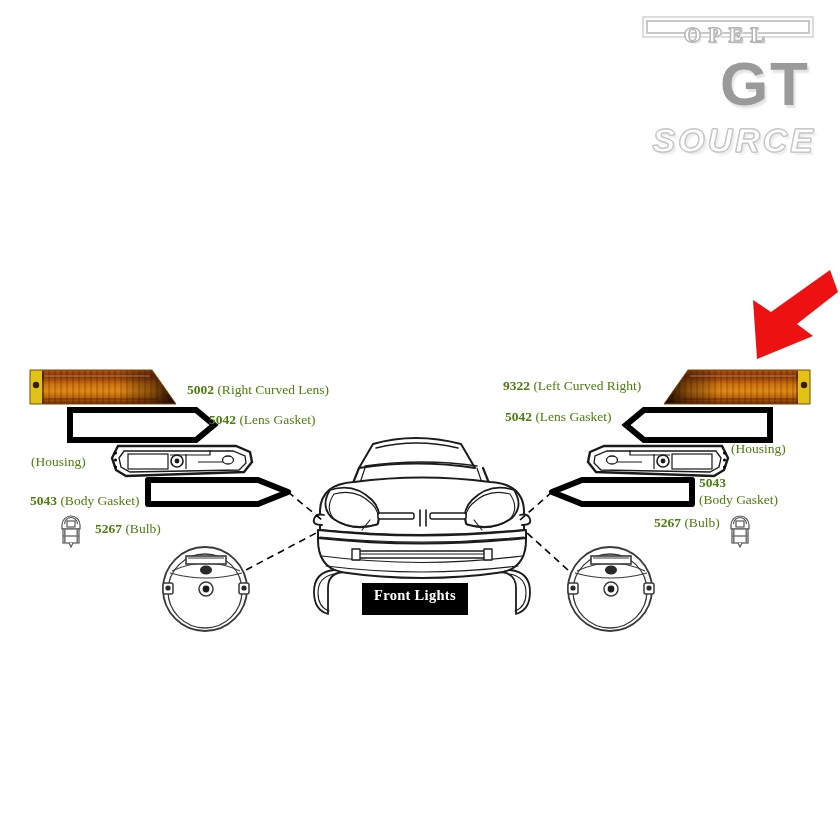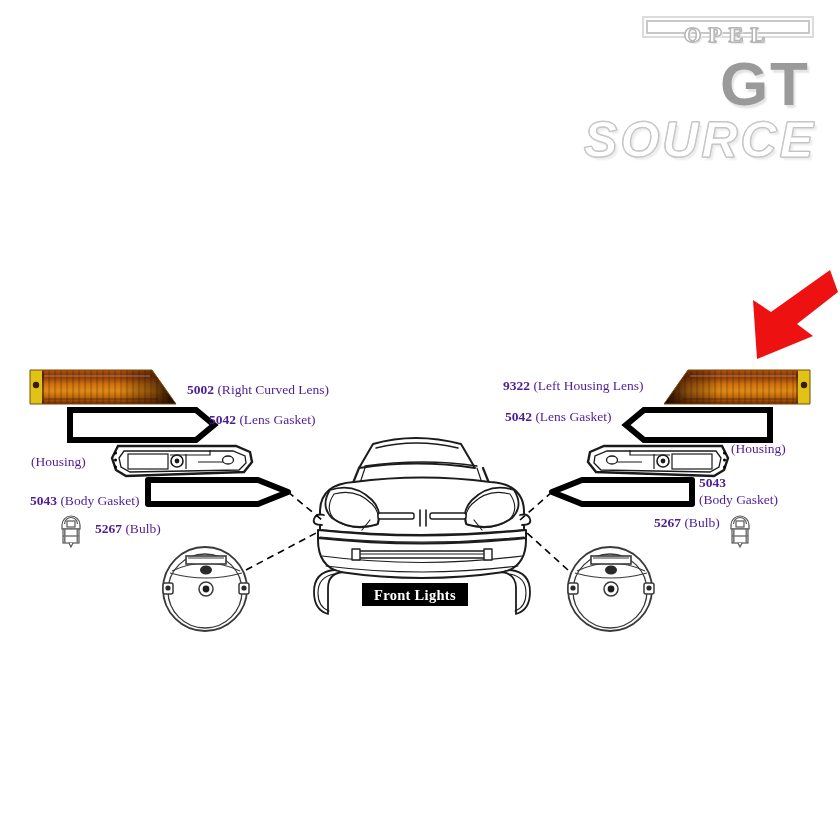--- a/index.html
+++ b/index.html
@@ -62,21 +62,21 @@
     letter-spacing: 2px;
     color: #9a9a9a;
     line-height: 64px;
     text-shadow: 2px 3px 2px #e3e3e3;
   }
   #source-text {
     position: absolute;
     right: 6px;
     top: 110px;
     font-family: "Liberation Sans", sans-serif;
-    font-size: 50px;
+    font-size: 34px;
     font-weight: 700;
     font-style: italic;
     letter-spacing: 3px;
     color: #ffffff;
     -webkit-text-stroke: 1px #c4c4c4;
     text-shadow:
       -1px 0 #cdcdcd, 1px 0 #cdcdcd, 0 -1px #cdcdcd, 0 1px #cdcdcd,
       3px 3px 2px #ededed;
     line-height: 44px;
   }
@@ -98,21 +98,21 @@
     width: 840px;
     height: 840px;
     pointer-events: none;
   }
 
   
   .label {
     position: absolute;
     font-family: "Liberation Serif", serif;
     font-size: 13.5px;
-    color: #4c1d95;
+    color: #4d7c0f;
     white-space: nowrap;
     line-height: 16px;
   }
   .label .pn {
     font-weight: 700;
   }
   .label .desc {
     font-weight: 400;
   }
   .label.stacked {
@@ -123,21 +123,21 @@
   
   #front-lights-caption {
     position: absolute;
     left: 362px;
     top: 583px;
     background: #000000;
     color: #ffffff;
     font-family: "Liberation Serif", serif;
     font-weight: 700;
     font-size: 14.5px;
-    padding: 4px 12px 2px 12px;
+    padding: 4px 12px 11px 12px;
     letter-spacing: 0.3px;
   }
 </style>
 </head>
 <body>
 
 <div id="page">
 
   <div id="brand">
     <div id="opel-box">
@@ -391,21 +391,21 @@
     <span class="desc">(Body Gasket)</span>
   </div>
 
   <div class="label" style="left:95px; top:521px;">
     <span class="pn">5267</span>
     <span class="desc">(Bulb)</span>
   </div>
 
   <div class="label" style="left:503px; top:378px;">
     <span class="pn">9322</span>
-    <span class="desc">(Left Housing Lens)</span>
+    <span class="desc">(Left Curved Right)</span>
   </div>
 
   <div class="label" style="left:505px; top:409px;">
     <span class="pn">5042</span>
     <span class="desc">(Lens Gasket)</span>
   </div>
 
   <div class="label" style="left:731px; top:441px;">
     <span class="desc">(Housing)</span>
   </div>

